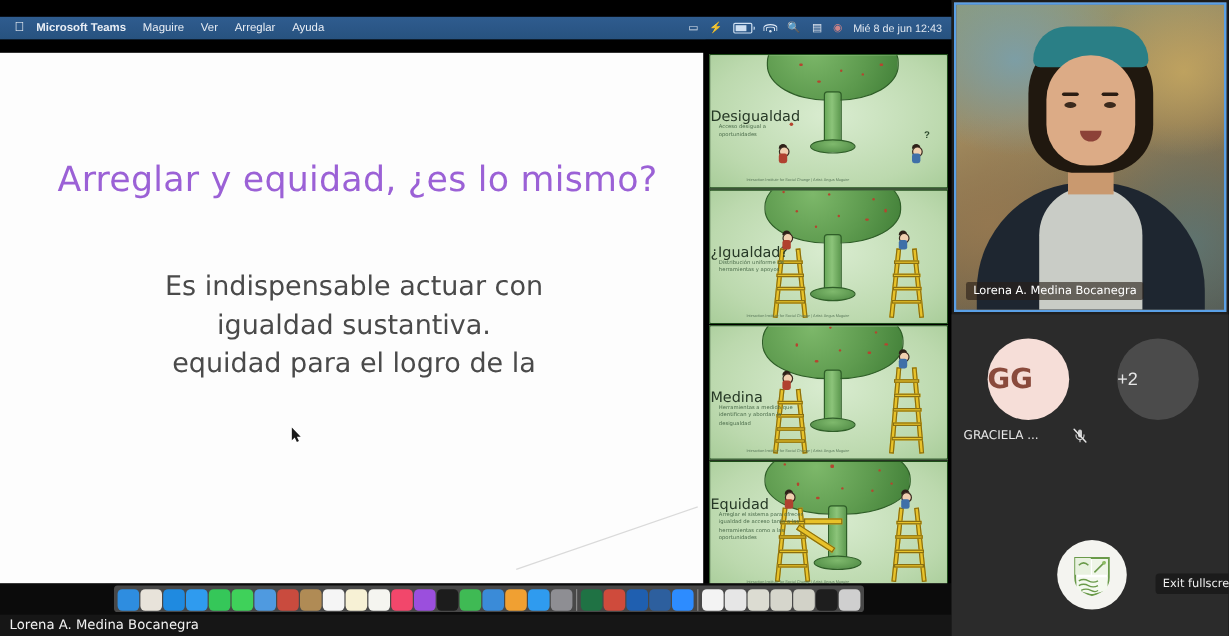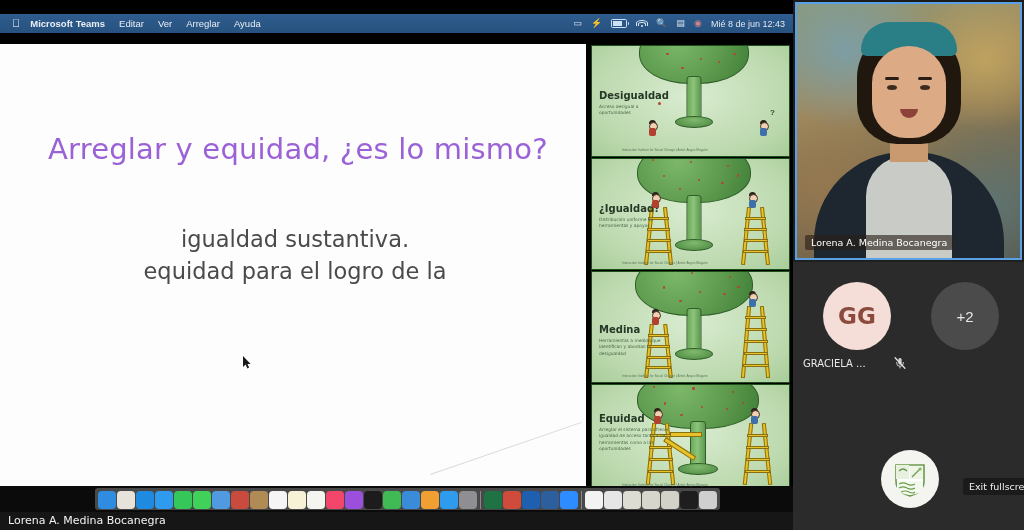--- a/index.html
+++ b/index.html
@@ -69,21 +69,21 @@
     position:absolute;left:3px;width:199px;height:112px;
     background:#cfe3c4;border:1.5px solid #1d4d18;overflow:hidden;
     box-sizing:border-box;
   }
   .panel.p1{top:12px;}
   .panel.p2{top:125px;}
   .panel.p3{top:238px;}
   .panel.p4{top:351px;height:108px;}
   .panel .bg{position:absolute;inset:0;background:radial-gradient(ellipse at 50% 45%, #d9ecd0 0%, #bcd9ae 70%, #a9cd9a 100%);}
   .panel .ptitle{
-    position:absolute;left:7px;font-size:10px;font-weight:bold;color:#263826;
+    position:absolute;left:0;font-size:12px;font-weight:normal;color:#263826;
     font-family:"DejaVu Sans", sans-serif;z-index:4;
   }
   .panel .psub{
     position:absolute;left:7px;width:72px;font-size:4.4px;line-height:1.45;color:#4a6b4a;
     z-index:4;font-family:"DejaVu Sans", sans-serif;
   }
   .panel.p1 .ptitle{top:44px;} .panel.p1 .psub{top:58px;}
   .panel.p2 .ptitle{top:44px;} .panel.p2 .psub{top:58px;}
   .panel.p3 .ptitle{top:52px;} .panel.p3 .psub{top:66px;}
   .panel.p4 .ptitle{top:28px;} .panel.p4 .psub{top:42px;}
@@ -134,21 +134,21 @@
   .sv-brow{position:absolute;width:14px;height:3px;border-radius:2px;background:#2b1d13;}
   .sv-mouth{position:absolute;left:50%;transform:translateX(-50%);width:18px;height:9px;border-radius:0 0 10px 10px;background:#8c4238;}
   .sv-label{
     position:absolute;left:8px;bottom:8px;max-width:180px;
     background:rgba(40,30,24,.62);color:#fff;font-size:9.5px;
     padding:2px 6px;border-radius:2px;white-space:nowrap;
     font-family:"DejaVu Sans", sans-serif;
   }
 
   .avatars{position:absolute;left:795px;top:282px;width:227px;height:110px;}
-  .av{position:absolute;top:0;width:68px;height:68px;border-radius:50%;display:flex;align-items:center;justify-content:center;}
+  .av{position:absolute;top:0;width:68px;height:68px;border-radius:50%;display:flex;align-items:center;}
   .av.gg{left:28px;background:#f6ded8;color:#8a4a3c;font-size:23px;font-weight:bold;font-family:"DejaVu Sans",sans-serif;}
   .av.more{left:136px;background:#4b4b4b;color:#e6e6e6;font-size:15px;}
   .av-name{position:absolute;top:76px;left:8px;color:#e8e8e8;font-size:10px;white-space:nowrap;font-family:"DejaVu Sans",sans-serif;}
   .mute-ic{position:absolute;top:74px;left:98px;width:14px;height:14px;}
 
   .orglogo{
     position:absolute;left:881px;top:450px;width:58px;height:58px;border-radius:50%;
     background:#f4f4f0;display:flex;align-items:center;justify-content:center;
   }
   .tooltip{
@@ -176,21 +176,21 @@
 </head>
 <body>
 
 <div class="screen">
 
   <div class="topstrip"></div>
 
   <div class="menubar">
     <span class="apple"></span>
     <span class="mi bold">Microsoft Teams</span>
-    <span class="mi">Editar</span>
+    <span class="mi">Maguire</span>
     <span class="mi">Ver</span>
     <span class="mi">Arreglar</span>
     <span class="mi">Ayuda</span>
     <span class="right">
       <span class="ic">▭</span>
       <span class="ic">⚡</span>
       <span class="batt">
           <i></i>
         </span>
       <span class="wifi">
@@ -203,20 +203,21 @@
       <span class="ic" style="color:#d88;">◉</span>
       <span class="clock">Mié 8 de jun  12:43</span>
     </span>
   </div>
 
   <div class="slidearea">
 
     <div class="slide">
       <div class="slide-title">Arreglar y equidad, ¿es lo mismo?</div>
       <div class="slide-body">
+        <div>Es indispensable actuar con</div>
         <div>igualdad sustantiva.</div>
         <div>equidad para el logro de la</div>
       </div>
       <div class="slide-fold"></div>
       <div class="cursor">
         <svg width="9" height="13" viewBox="0 0 9 13">
             <path d="M0 0 L0 11 L2.6 8.6 L4.4 12.4 L6.1 11.6 L4.4 8 L7.6 8 Z" fill="#1a1a1a"></path>
           </svg>
       </div>
     </div>

